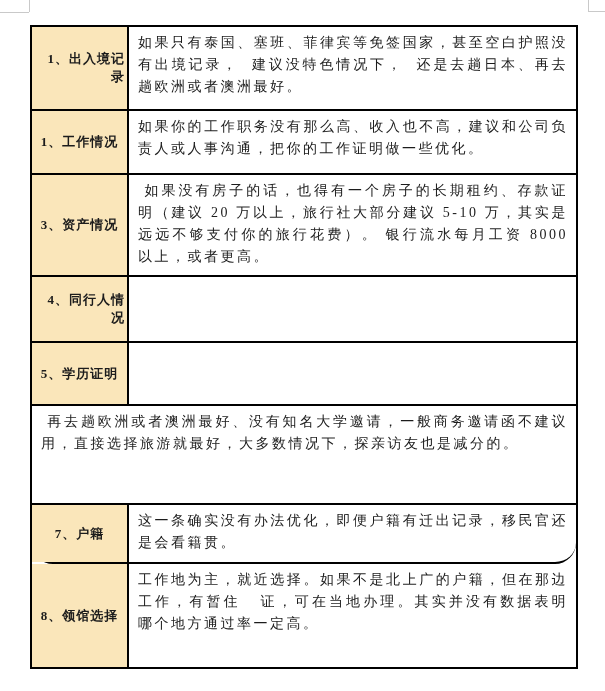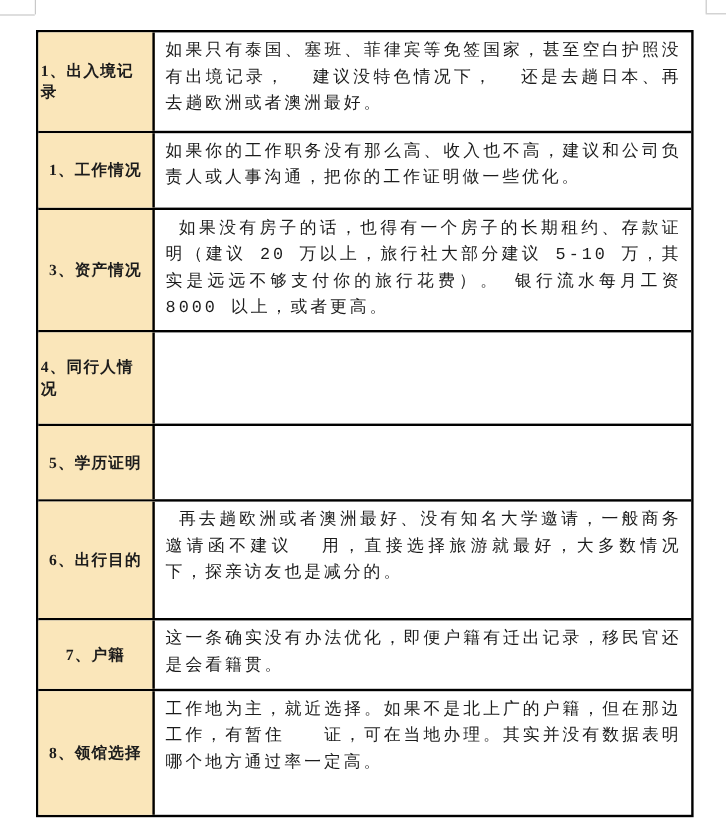--- a/index.html
+++ b/index.html
@@ -27,51 +27,50 @@
   }
   .row{
     display:flex;
     box-sizing:border-box;
     border-bottom:2px solid #000;
   }
   .row:last-child{border-bottom:none;}
   .row:nth-child(1){height:84px;}
   .row:nth-child(2){height:64px;}
   .row:nth-child(3){height:102px;}
-  .row:nth-child(4){height:78px;}
+  .row:nth-child(4){height:66px;}
   .row:nth-child(5){height:63px;}
   .row:nth-child(6){height:99px;}
-  .row:nth-child(7){height:59px;}
+  .row:nth-child(7){height:59px;border-radius:21px;}
   .row:nth-child(8){height:103px;}
   .cell{box-sizing:border-box;}
   .label-cell{
     width:97px;
     flex:0 0 97px;
     background:#fae6ba;
     border-right:2px solid #000;
     display:flex;
     align-items:center;
     justify-content:center;
-    text-align:left;
+    text-align:right;
     font-weight:bold;
     font-size:13px;
     letter-spacing:1px;
     padding:0 2px;
   }
   .content-cell{
     flex:1;
     font-size:14px;
     line-height:22px;
     letter-spacing:2.5px;
     padding:5px 8px 3px 9px;
     text-align:justify;
     text-justify:inter-character;
     white-space:pre-wrap;
     overflow:hidden;
-    font-family:Liberation Mono, monospace;
   }
 </style>
 </head>
 <body>
 
 <div class="page">
 
   <div class="guide g-tl-h"></div>
   <div class="guide g-tl-v"></div>
   <div class="guide g-tr-v"></div>
@@ -96,21 +95,20 @@
 
     <div class="row">
       <div class="cell label-cell">4、同行人情况</div>
     </div>
 
     <div class="row">
       <div class="cell label-cell">5、学历证明</div>
     </div>
 
     <div class="row">
-      <div class="cell label-cell">6、出行目的</div>
       <div class="cell content-cell"> 再去趟欧洲或者澳洲最好、没有知名大学邀请，一般商务邀请函不建议  用，直接选择旅游就最好，大多数情况下，探亲访友也是减分的。</div>
     </div>
 
     <div class="row">
       <div class="cell label-cell">7、户籍</div>
       <div class="cell content-cell">这一条确实没有办法优化，即便户籍有迁出记录，移民官还是会看籍贯。</div>
     </div>
 
     <div class="row">
       <div class="cell label-cell">8、领馆选择</div>

